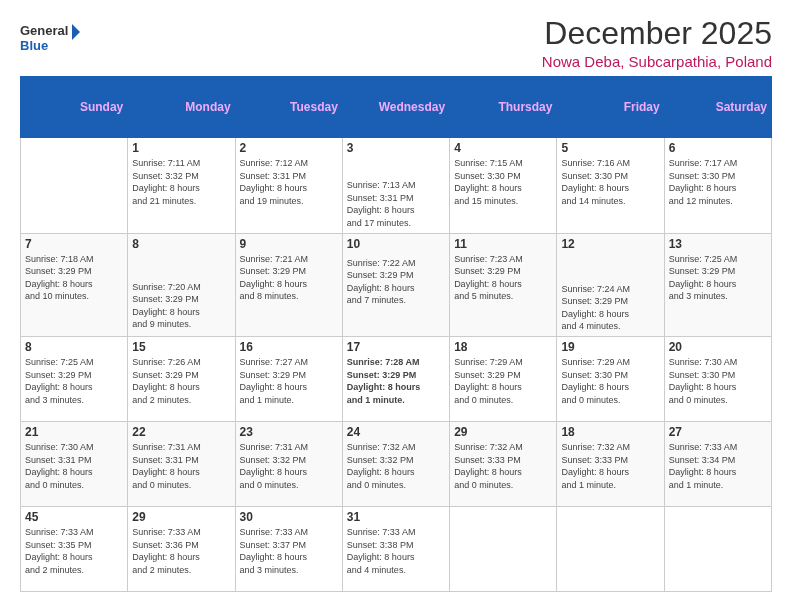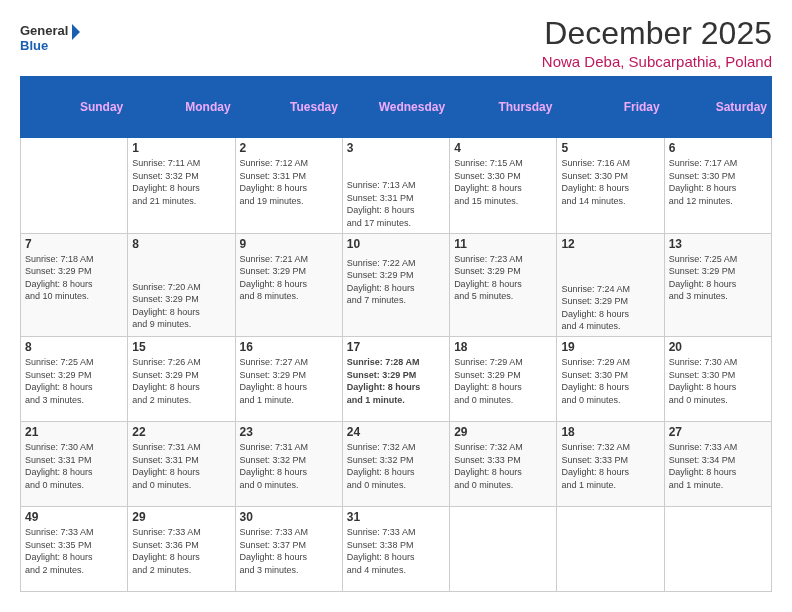--- a/index.html
+++ b/index.html
@@ -312,21 +312,21 @@
           <td>
             <span class="day-num">27</span>
             <div class="cell-info" style="white-space: pre-line;">Sunrise: 7:33 AM
 Sunset: 3:34 PM
 Daylight: 8 hours
 and 1 minute.</div>
           </td>
         </tr>
         <tr>
           <td>
-            <span class="day-num">49</span>
+            <span class="day-num">45</span>
             <div class="cell-info" style="white-space: pre-line;">Sunrise: 7:33 AM
 Sunset: 3:35 PM
 Daylight: 8 hours
 and 2 minutes.</div>
           </td>
           <td>
             <span class="day-num">29</span>
             <div class="cell-info" style="white-space: pre-line;">Sunrise: 7:33 AM
 Sunset: 3:36 PM
 Daylight: 8 hours

